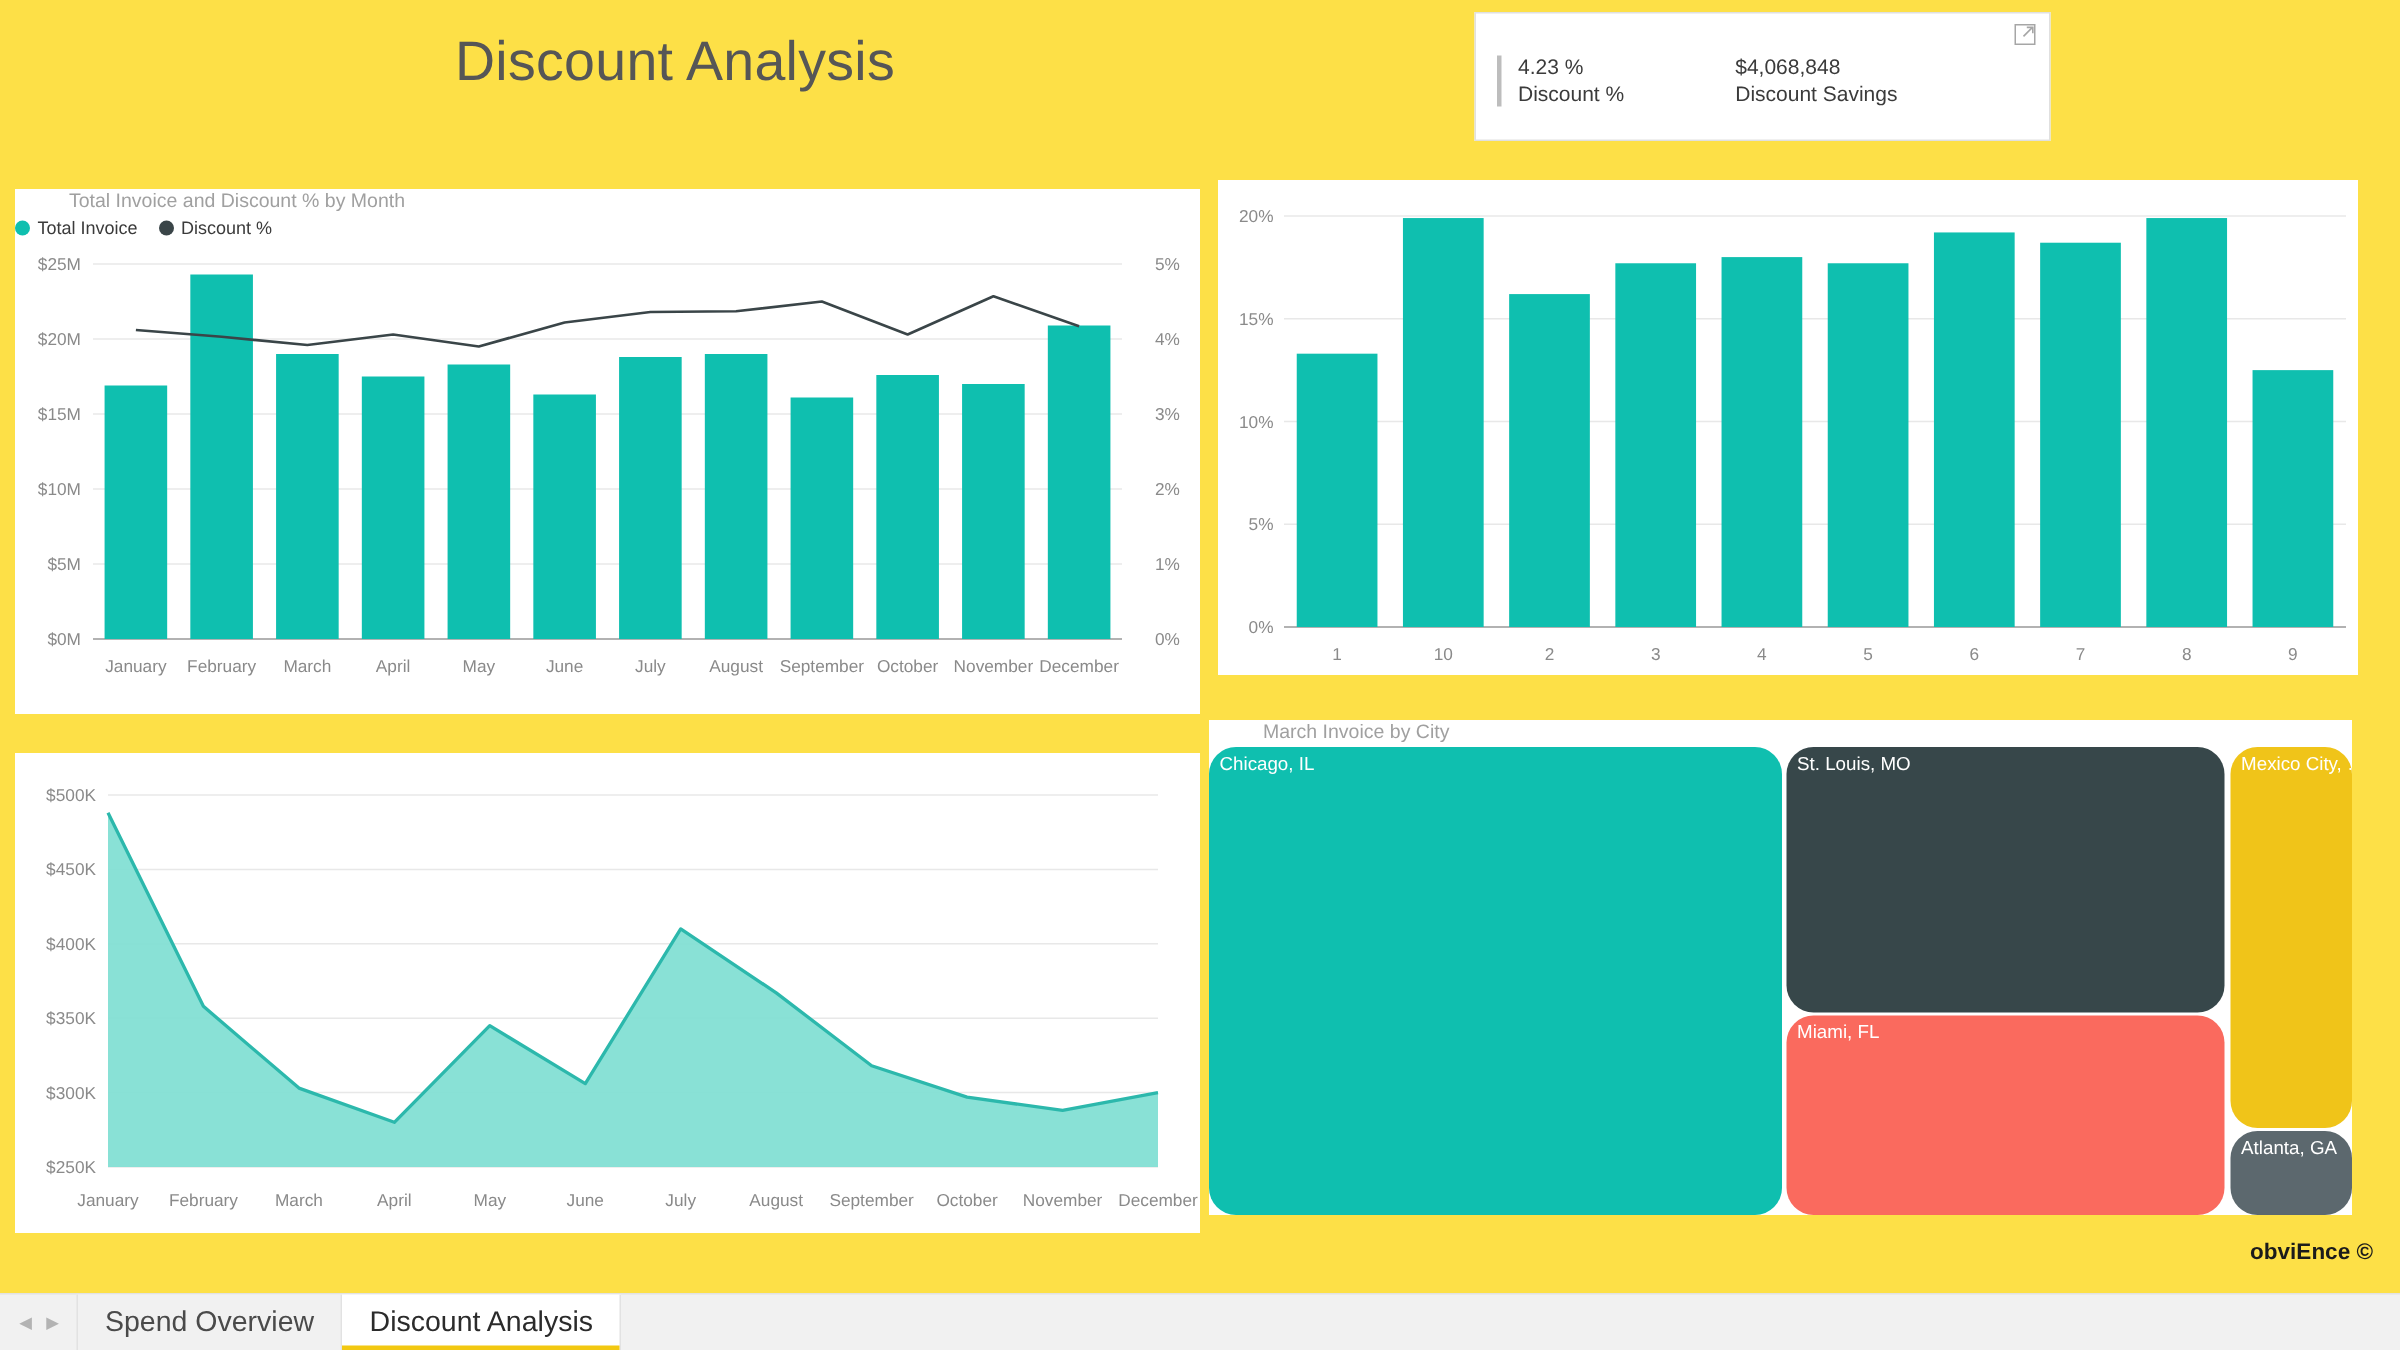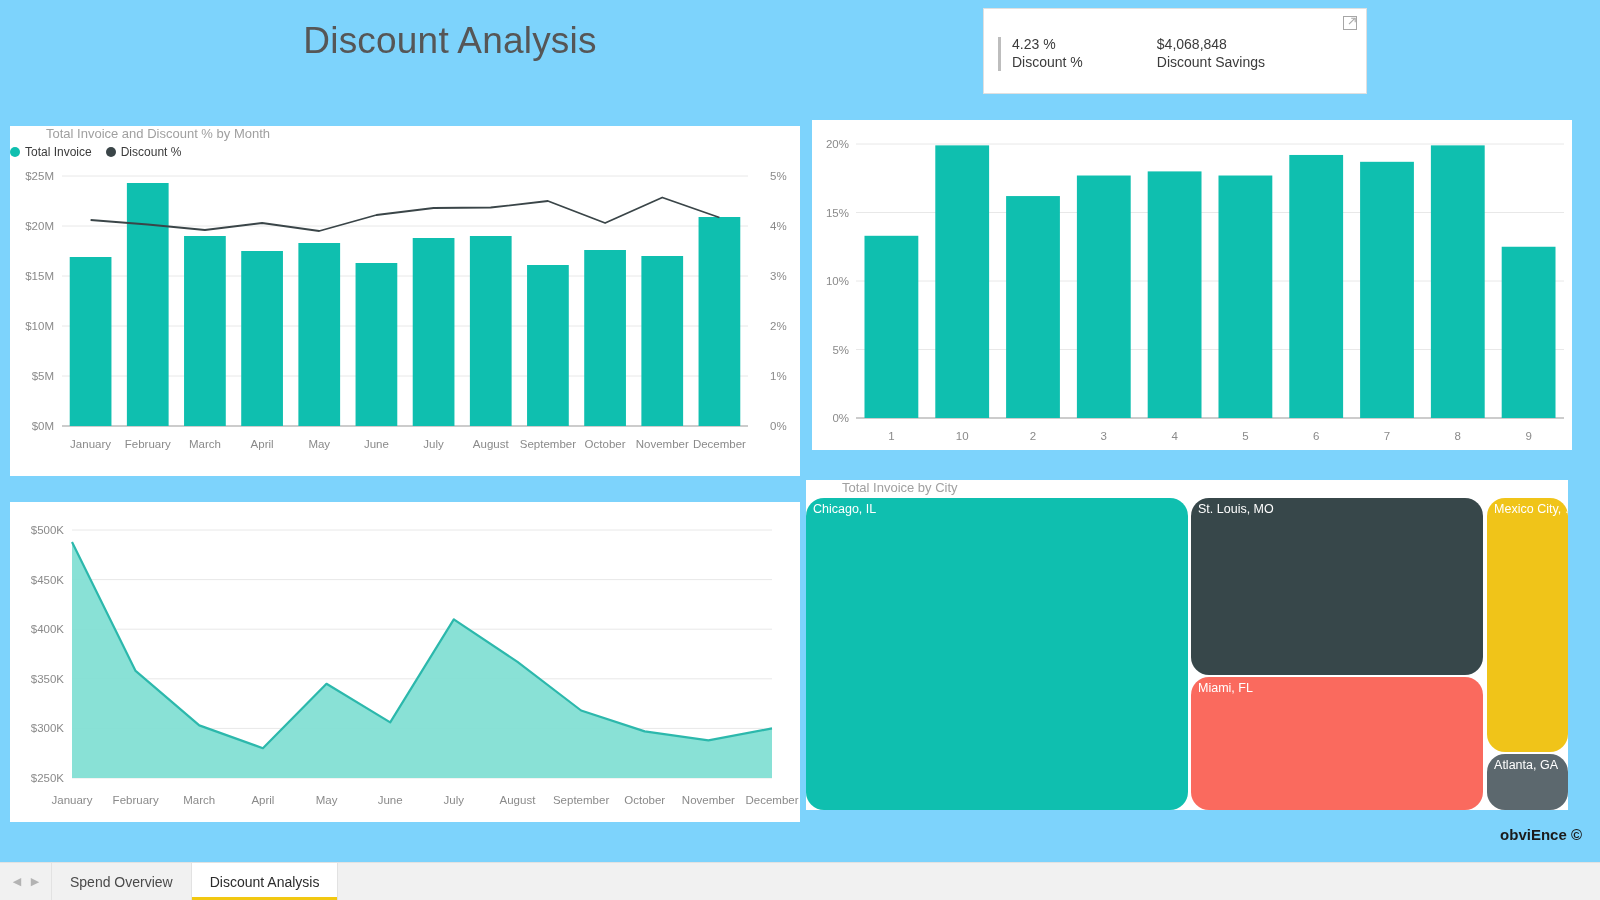--- a/index.html
+++ b/index.html
@@ -3,21 +3,21 @@
 <meta charset="utf-8">
 <style>
   * { box-sizing: border-box; }
   html, body {
     margin: 0; padding: 0;
     width: 1600px; height: 900px;
     background: #ffffff;
     font-family: "Liberation Sans", sans-serif;
     overflow: hidden;
   }
-  #app { position: relative; width: 1600px; height: 900px; background:#7dd3fc; }
+  #app { position: relative; width: 1600px; height: 900px; background:#fde047; }
 
   
   .page-title {
     position: absolute; left: 0; top: 20px; width: 900px;
     text-align: center;
     font-size: 37px; font-weight: 300; color: #565656;
     letter-spacing: 0.2px;
   }
 
   
@@ -77,21 +77,21 @@
     background: #f1f1f1; border-top: 1px solid #e2e2e2;
     display: flex; align-items: stretch;
   }
   .tab-nav { display: flex; align-items: center; padding: 0 8px; }
   .tab-arrow {
     width: 18px; text-align: center; color: #b3b3b3; font-size: 11px;
     user-select: none;
   }
   .tab {
     display: flex; align-items: center; justify-content: center;
-    padding: 0 18px; font-size: 14px; color: #4a4a4a;
+    padding: 0 18px; font-size: 19px; color: #4a4a4a;
     border-left: 1px solid #e2e2e2; border-right: 1px solid #e2e2e2;
     margin-left: -1px; background: #f1f1f1; position: relative;
   }
   .tab.active { background: #ffffff; color: #2b2b2b; }
   .tab.active::after {
     content: ""; position: absolute; left: 0; right: 0; bottom: 0;
     height: 3px; background: #f2c811;
   }
 </style>
 </head>
@@ -241,21 +241,21 @@
         <text x="571.090909090909" y="284" text-anchor="middle" font-size="11.5" fill="#8a8a8a">September</text>
         <text x="634.7272727272727" y="284" text-anchor="middle" font-size="11.5" fill="#8a8a8a">October</text>
         <text x="698.3636363636364" y="284" text-anchor="middle" font-size="11.5" fill="#8a8a8a">November</text>
         <text x="762" y="284" text-anchor="middle" font-size="11.5" fill="#8a8a8a">December</text>
         <path d="M62.0 21.9 L125.6 150.9 L189.3 205.4 L252.9 228.2 L316.5 163.8 L380.2 202.4 L443.8 99.3 L507.5 141.9 L571.1 190.5 L634.7 211.4 L698.4 220.3 L762.0 208.4 L762 258 L62 258 Z" fill="#7FDED3" opacity="0.92"></path>
         <path d="M62.0 21.9 L125.6 150.9 L189.3 205.4 L252.9 228.2 L316.5 163.8 L380.2 202.4 L443.8 99.3 L507.5 141.9 L571.1 190.5 L634.7 211.4 L698.4 220.3 L762.0 208.4" fill="none" stroke="#2CB8AC" stroke-width="2.2" stroke-linejoin="round"></path>
       </svg>
   </div>
 
   <div class="visual" id="treemap">
-    <div class="visual-title">Total Invoice by City</div>
+    <div class="visual-title">March Invoice by City</div>
     <div class="tm-canvas" id="tm-canvas">
         <div class="tm-node" style="left: 0px; top: 0px; width: 381.991px; height: 312px; background: rgb(15, 191, 175);">
           <span class="tm-label">Chicago, IL</span>
         </div>
         <div class="tm-node" style="left: 385.039px; top: 178.994px; width: 291.998px; height: 133.006px; background: rgb(250, 106, 94);">
           <span class="tm-label">Miami, FL</span>
         </div>
         <div class="tm-node" style="left: 385.039px; top: 0px; width: 291.998px; height: 176.998px; background: rgb(55, 71, 74);">
           <span class="tm-label">St. Louis, MO</span>
         </div>

